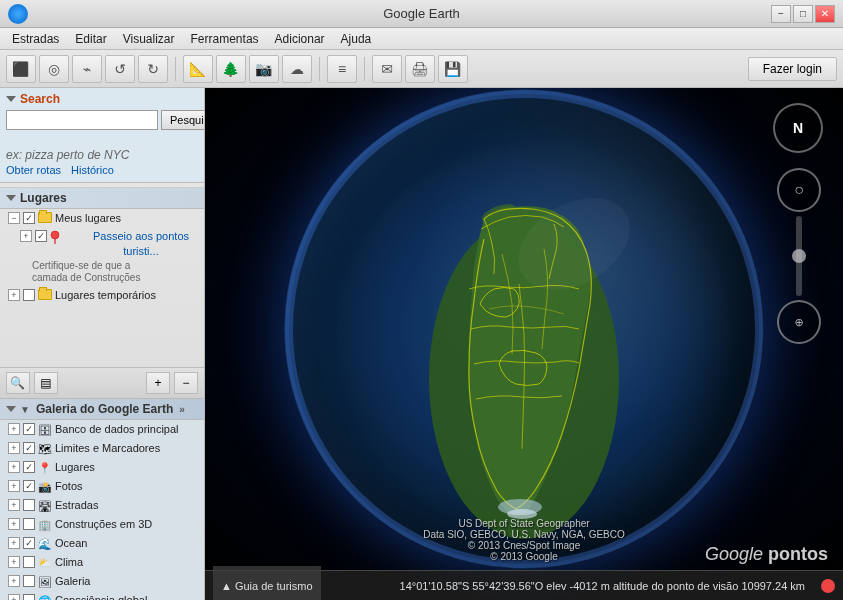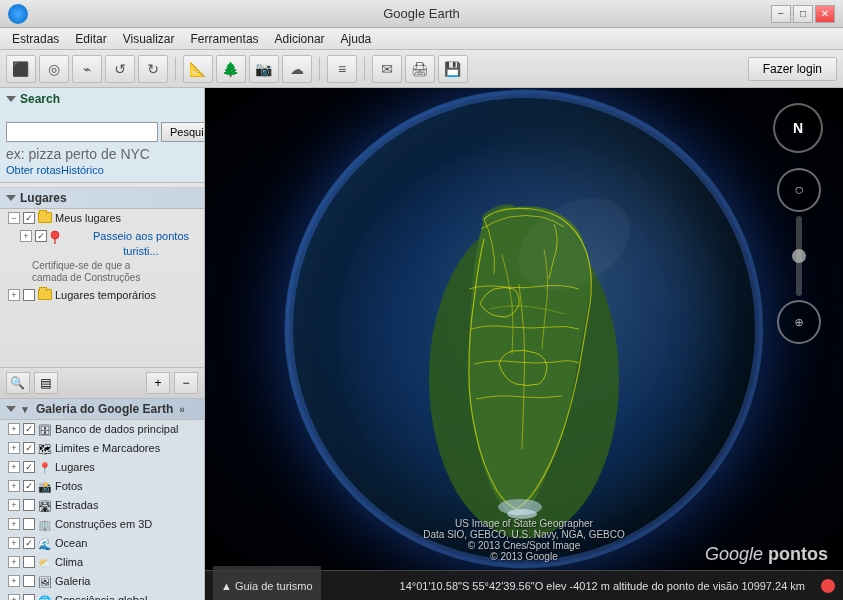--- a/index.html
+++ b/index.html
@@ -69,28 +69,28 @@
       overflow: hidden;
     }
 
     
     #search-section {
       background: #dce8f0;
       border-bottom: 1px solid #bbb;
       padding: 4px 6px 6px 6px;
     }
     #search-header {
-      display: flex; align-items: center; gap: 4px; font-weight: bold; color: #14532d; margin-bottom: 16px;
+      display: flex; align-items: center; gap: 4px; font-weight: bold; color: #c2410c; margin-bottom: 4px;
     }
     .triangle { width: 0; height: 0; border-left: 5px solid transparent; border-right: 5px solid transparent; border-top: 6px solid #666; display: inline-block; }
     #search-row { display: flex; gap: 3px; }
     #search-input { flex: 1; height: 20px; border: 1px solid #999; background: white; padding: 0 4px; font-size: 11px; }
     #search-btn { padding: 1px 8px; font-size: 11px; border: 1px solid #999; background: linear-gradient(to bottom, #f5f5f5, #ddd); cursor: pointer; }
-    #search-hint { font-size: 14px; color: #666; margin-top: 4px; }
-    #search-links { display: flex; margin-top: 2px; }
+    #search-hint { font-size: 12px; color: #666; margin-top: 18px; font-style: italic; }
+    #search-links { display: flex; gap: 10px; margin-top: 2px; }
     .search-link { font-size: 11px; color: #0055aa; cursor: pointer; text-decoration: none; }
 
     
     #places-section { flex: 1; overflow-y: auto; padding: 4px 0; }
     .section-header {
       display: flex; align-items: center; gap: 4px; font-weight: bold; color: #333;
       padding: 3px 6px; background: linear-gradient(to right, #d0dce8, #c8d4e0);
       border-bottom: 1px solid #bbb; border-top: 1px solid #ccc;
     }
     .tree-item { display: flex; align-items: flex-start; padding: 2px 6px 2px 8px; font-size: 11px; cursor: pointer; }
@@ -448,21 +448,21 @@
 
     <div id="zoom-control">
       <div class="zoom-circle">○</div>
       <div class="zoom-bar">
         <div class="zoom-handle"></div>
       </div>
       <div class="zoom-circle" style="font-size:11px;">⊕</div>
     </div>
 
     <div id="attribution">
-      <div>US Image of State Geographer</div>
+      <div>US Dept of State Geographer</div>
       <div>Data SIO, GEBCO, U.S. Navy, NGA, GEBCO</div>
       <div>© 2013 Cnes/Spot Image</div>
       <div>© 2013 Google</div>
     </div>
 
     <div id="ge-watermark">
       <span style="font-weight:normal; font-style:italic; font-size:18px;">Google</span><span style="font-weight:bold; font-style:normal; font-size:18px;"> pontos</span>
     </div>
 
     <div id="statusbar">

